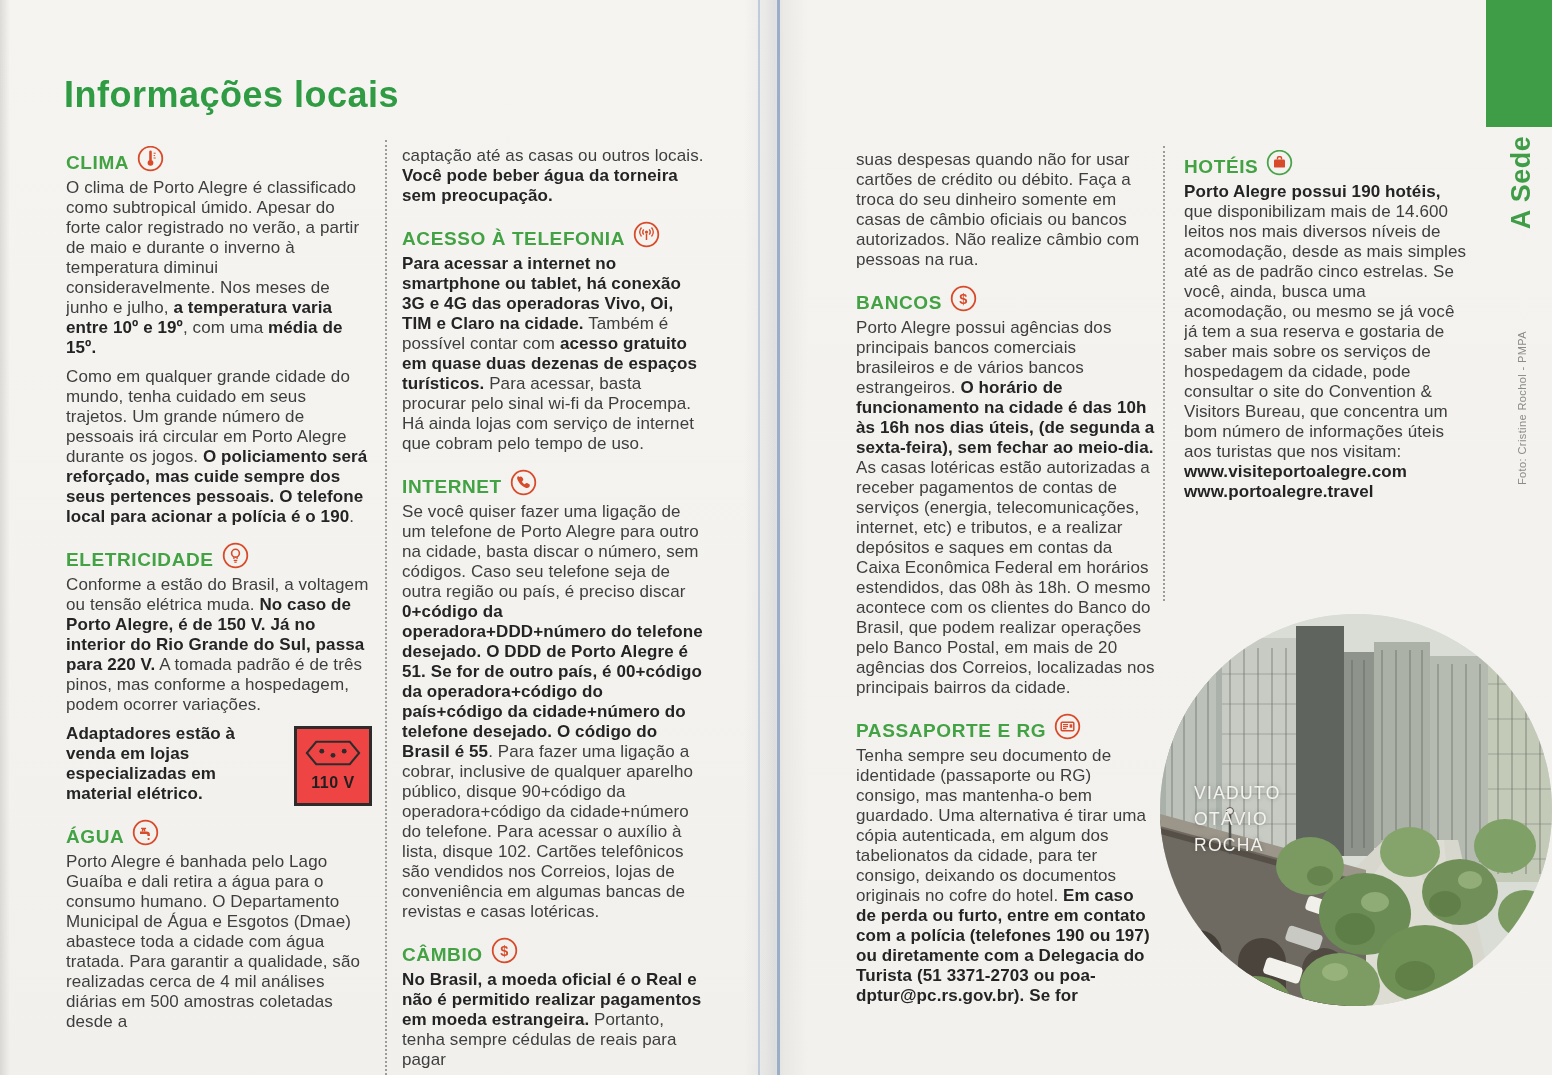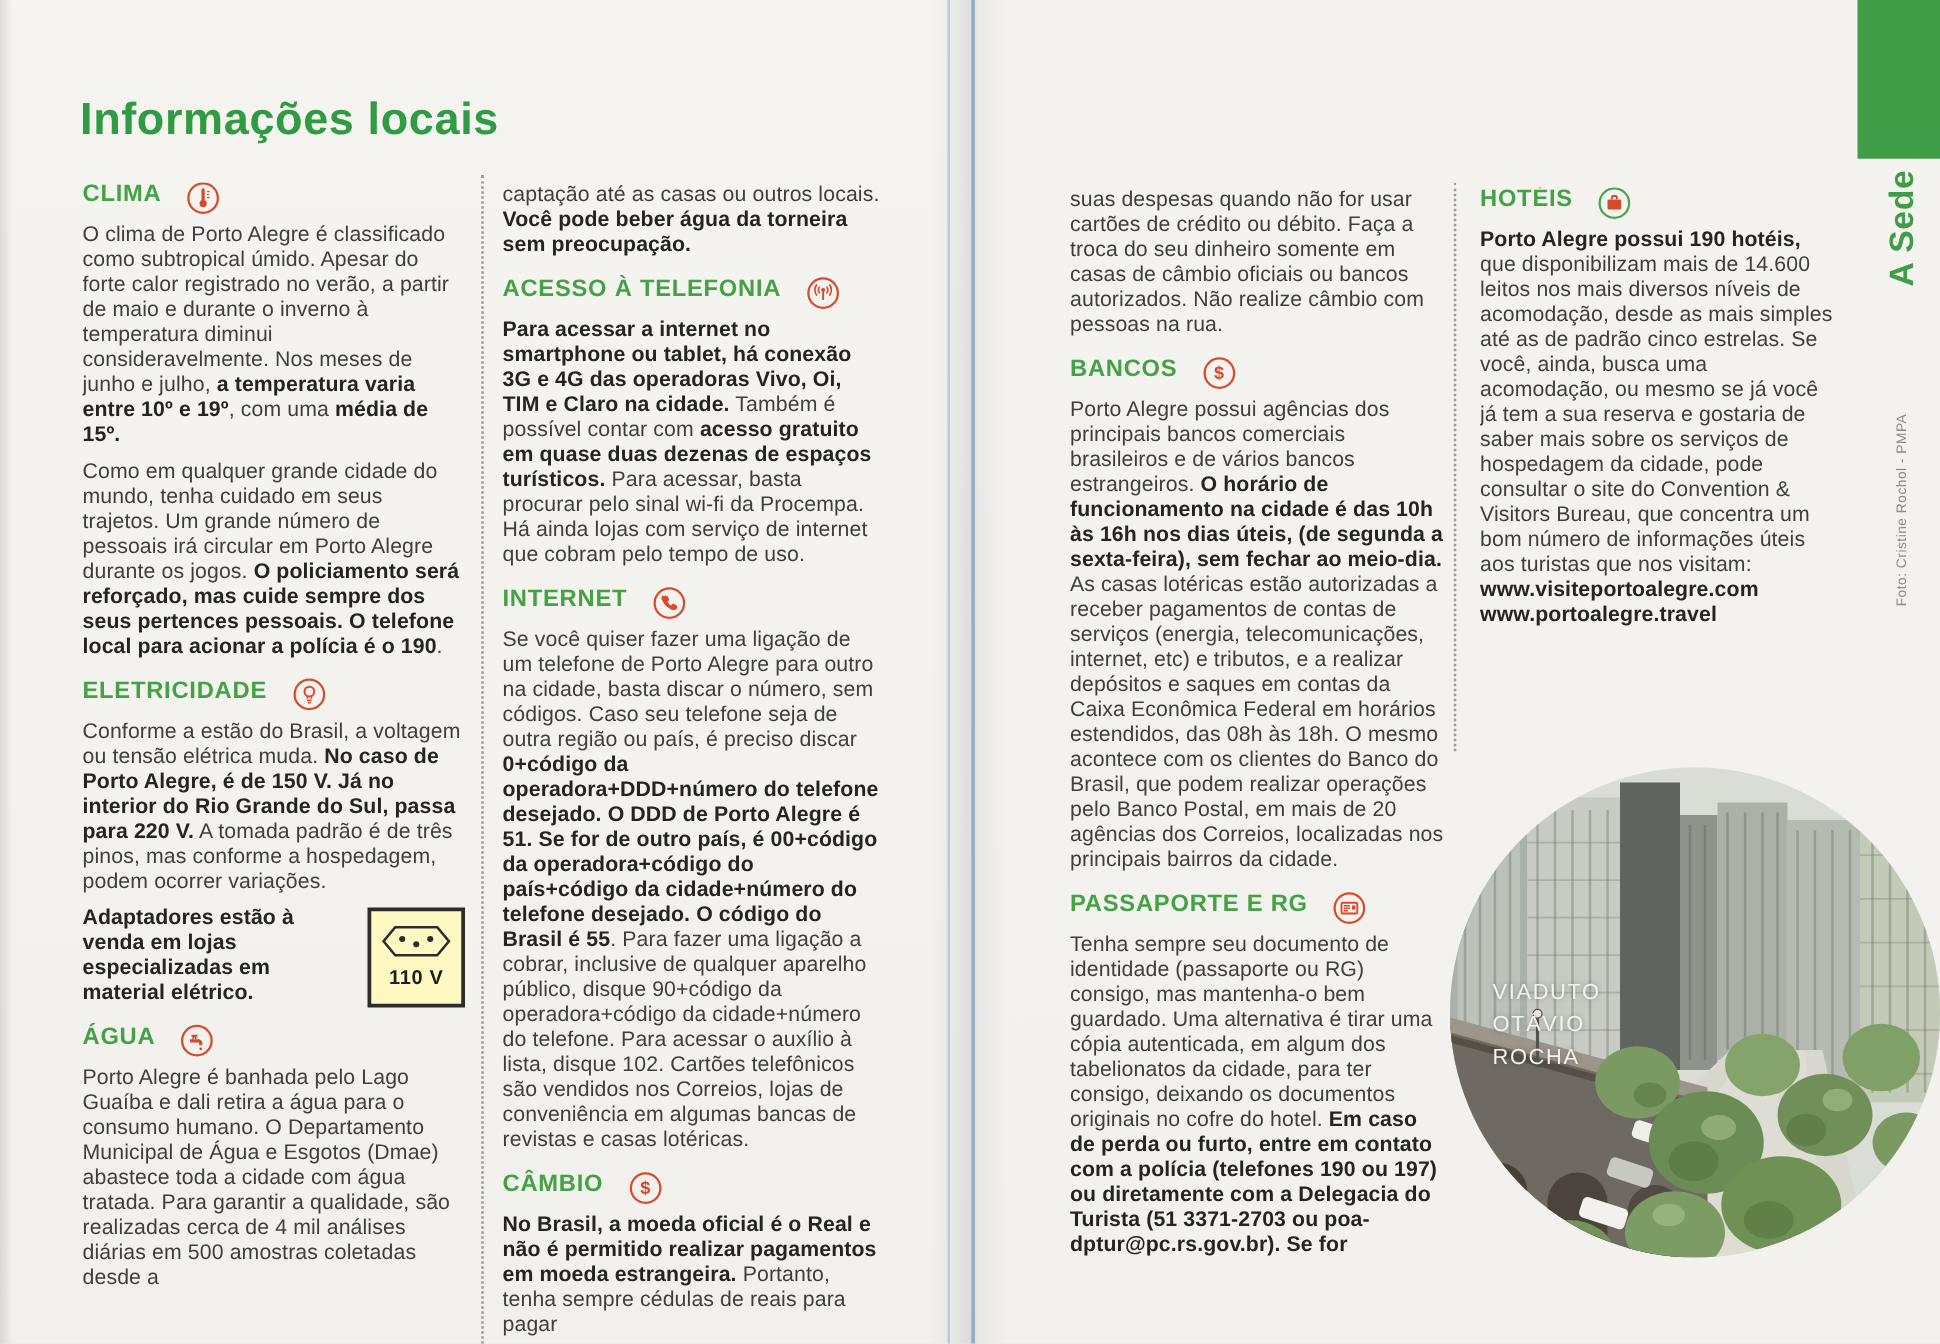--- a/index.html
+++ b/index.html
@@ -38,27 +38,27 @@
   .div2{left:1163px;top:146px;height:455px;}
 
   .col{position:absolute;top:146px;bottom:0;overflow:hidden;color:#3e3e3e;
     font-size:17px;line-height:20px;letter-spacing:.1px;}
   .col1{left:66px;width:306px;}
   .col2{left:402px;width:302px;}
   .col3{left:856px;width:300px;top:150px;}
   .col4{left:1184px;width:286px;top:150px;}
   .body-p{margin:0 0 9px 0;}
   .body-p .b{font-weight:bold;color:#242424;}
-  .sec-heading{display:flex;align-items:flex-start;gap:20px;margin:16px 0 5px 0;
+  .sec-heading{display:flex;align-items:flex-end;gap:8px;margin:16px 0 5px 0;
     font-weight:bold;font-size:19px;letter-spacing:.6px;color:#43a243;}
   .col .sec-heading:first-child{margin-top:0;}
   .sec-icon{width:27px;height:27px;flex:0 0 auto;color:#d84b2a;position:relative;top:-1px;}
   .sec-icon svg{display:block;width:27px;height:27px;}
 
-  .plug-float{float:right;width:72px;height:74px;border:3px solid #2c2c2c;background:#fef9c3;
+  .plug-float{float:right;width:72px;height:74px;border:3px solid #2c2c2c;background:#ef4444;
     margin:2px 0 4px 10px;display:flex;flex-direction:column;align-items:center;
     justify-content:center;gap:1px;}
   .plug-float .plug-label{font-weight:bold;font-size:16px;color:#1f1f1f;letter-spacing:.5px;}
 
   .photo-circle{position:absolute;left:1160px;top:614px;width:392px;height:392px;
     border-radius:50%;overflow:hidden;background:#d9ddd6;}
   .photo-circle svg{display:block;}
   .photo-caption{position:absolute;left:34px;top:166px;color:#f3f2ee;font-size:17.5px;
     line-height:26px;letter-spacing:1.3px;font-weight:500;text-shadow:0 0 4px rgba(40,40,40,.35);}
 </style>

